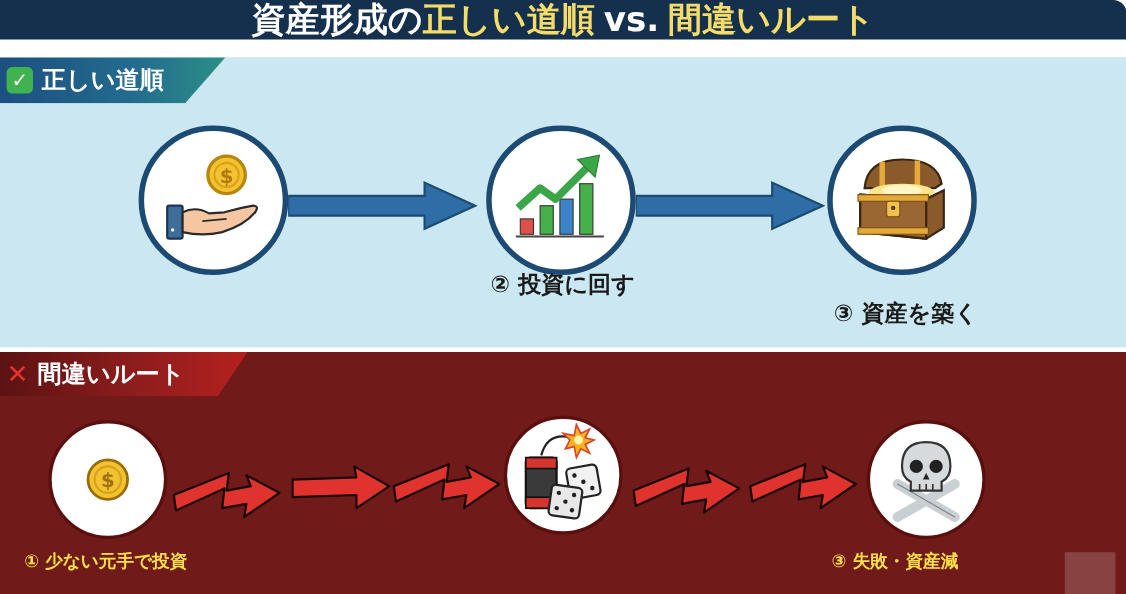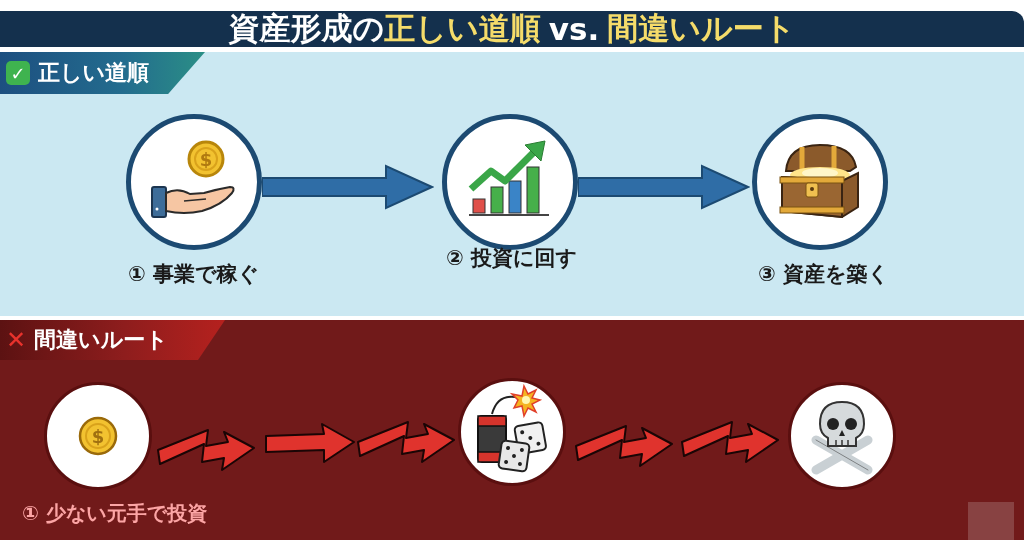--- a/index.html
+++ b/index.html
@@ -4,21 +4,21 @@
 <style>
   * { box-sizing: border-box; margin: 0; padding: 0; }
   html, body { width: 1024px; height: 540px; overflow: hidden; background: #ffffff; }
   body { font-family: "DejaVu Sans", "Liberation Sans", sans-serif; position: relative; }
 
   .header {
     position: absolute; left: 0; top: 0; width: 1024px; height: 36px;
     background: #14304d;
     border-radius: 0 12px 0 0;
     display: flex; align-items: center; justify-content: center;
-    font-weight: bold; font-size: 31px; color: #ffffff; letter-spacing: 0px; margin-top: 11px;
+    font-weight: bold; font-size: 31px; color: #ffffff; letter-spacing: 0px;
   }
   .header .hl { color: #f5dc6a; }
   .header .vs { margin: 0 8px; }
 
   .good {
     position: absolute; left: 0; top: 52px; width: 1024px; height: 264px;
     background: #cbe8f2;
   }
   .good-tab {
     position: absolute; left: 0; top: 0; width: 205px; height: 42px;
@@ -47,21 +47,21 @@
     color: #fff; font-weight: bold; font-size: 22px;
   }
   .xmark { color: #e8322c; font-size: 24px; font-weight: bold; margin-right: 8px; line-height: 1; }
 
   .node { position: absolute; border-radius: 50%; background: #ffffff; display: flex; align-items: center; justify-content: center; }
   .good .node { width: 136px; height: 136px; border: 5px solid #1c4a72; }
   .bad .node { width: 108px; height: 108px; border: 3px solid #5a0f0f; }
 
   .label { position: absolute; font-weight: bold; white-space: nowrap; }
   .good .label { color: #1a1a1a; font-size: 21px; }
-  .bad .label { color: #fca5a5; font-size: 20px; }
+  .bad .label { color: #fde047; font-size: 16px; }
 
   .arrow-blue { position: absolute; }
   .zz { position: absolute; }
 
   .corner-box { position: absolute; left: 968px; top: 502px; width: 46px; height: 38px; background: #8c4a4a; opacity: 0.85; }
 </style>
 </head>
 <body>
 
 <div class="header">
@@ -81,21 +81,20 @@
     <svg width="100" height="90" viewBox="0 0 100 90">
       <circle cx="62" cy="22" r="17" fill="#f2c230" stroke="#b8860b" stroke-width="3"></circle>
       <circle cx="62" cy="22" r="11" fill="none" stroke="#d9a21b" stroke-width="2"></circle>
       <text x="62" y="29" font-size="18" font-weight="bold" fill="#b07a10" text-anchor="middle" font-family="DejaVu Sans, sans-serif">$</text>
       <rect x="8" y="50" width="14" height="30" rx="2" fill="#3e6d99" stroke="#1c3550" stroke-width="2"></rect>
       <circle cx="13" cy="72" r="1.5" fill="#fff"></circle>
       <path d="M22 56 Q34 50 46 57 L60 56 Q74 52 86 50 Q92 50 88 56 Q78 68 58 74 Q40 78 22 74 Z" fill="#f6c6a3" stroke="#2a2a2a" stroke-width="2"></path>
       <path d="M40 64 L62 62" stroke="#2a2a2a" stroke-width="1.5" fill="none"></path>
     </svg>
   </div>
-  <div class="label" style="left:128px; top:208px;">① 事業で稼ぐ</div>
 
   <svg class="arrow-blue" style="left:262px; top:112px;" width="172" height="46" viewBox="0 0 172 46">
     <polygon points="0,14 124,14 124,2 170,23 124,44 124,32 0,32" fill="#2f6da6" stroke="#1c4a72" stroke-width="2"></polygon>
   </svg>
 
   <div class="node" style="left:442px; top:62px;">
     <svg width="90" height="90" viewBox="0 0 90 90">
       <rect x="8" y="62" width="12" height="14" fill="#e0504a" stroke="#333" stroke-width="1"></rect>
       <rect x="26" y="50" width="12" height="26" fill="#46b04a" stroke="#333" stroke-width="1"></rect>
       <rect x="44" y="44" width="12" height="32" fill="#3a84c7" stroke="#333" stroke-width="1"></rect>
@@ -118,21 +117,21 @@
       <ellipse cx="48" cy="38" rx="30" ry="8" fill="#ffe58a"></ellipse>
       <ellipse cx="48" cy="36" rx="18" ry="5" fill="#fff6c8"></ellipse>
       <path d="M10 40 L70 44 L86 36 L86 70 L70 80 L10 74 Z" fill="#8b5a2b" stroke="#3a2412" stroke-width="2"></path>
       <path d="M10 40 L70 44 L70 80 L10 74 Z" fill="#9a6632" stroke="#3a2412" stroke-width="2"></path>
       <rect x="8" y="40" width="64" height="6" fill="#e3a93a" stroke="#7a5210" stroke-width="1"></rect>
       <rect x="8" y="70" width="64" height="6" fill="#e3a93a" stroke="#7a5210" stroke-width="1"></rect>
       <rect x="34" y="46" width="12" height="14" rx="2" fill="#f0c050" stroke="#7a5210" stroke-width="1"></rect>
       <circle cx="40" cy="52" r="2" fill="#5a3a10"></circle>
     </svg>
   </div>
-  <div class="label" style="left:758px; top:208px;">③ 資産を築く</div>
+  <div class="label" style="left:758px; top:219px;">③ 資産を築く</div>
 </div>
 
 <div class="divider"></div>
 
 <div class="bad">
   <div class="bad-tab">
     <span class="xmark">✕</span>
     <span>間違いルート</span>
   </div>
 
@@ -194,15 +193,16 @@
       <line x1="14" y1="44" x2="66" y2="74" stroke="#333" stroke-width="1" stroke-linecap="round" opacity="0.5"></line>
       <path d="M40 6 Q62 6 62 28 Q62 38 54 42 L54 50 L26 50 L26 42 Q18 38 18 28 Q18 6 40 6 Z" fill="#d6dadc" stroke="#333" stroke-width="2"></path>
       <ellipse cx="31" cy="28" rx="6" ry="6" fill="#222"></ellipse>
       <ellipse cx="49" cy="28" rx="6" ry="6" fill="#222"></ellipse>
       <path d="M40 34 L37 40 L43 40 Z" fill="#222"></path>
       <line x1="34" y1="44" x2="34" y2="50" stroke="#333" stroke-width="1.5"></line>
       <line x1="40" y1="44" x2="40" y2="50" stroke="#333" stroke-width="1.5"></line>
       <line x1="46" y1="44" x2="46" y2="50" stroke="#333" stroke-width="1.5"></line>
     </svg>
   </div>
+  <div class="label" style="left:756px; top:180px;">③ 失敗・資産減</div>
 
   <div class="corner-box" style="top:182px;"></div>
 </div>
 
 </body></html>

